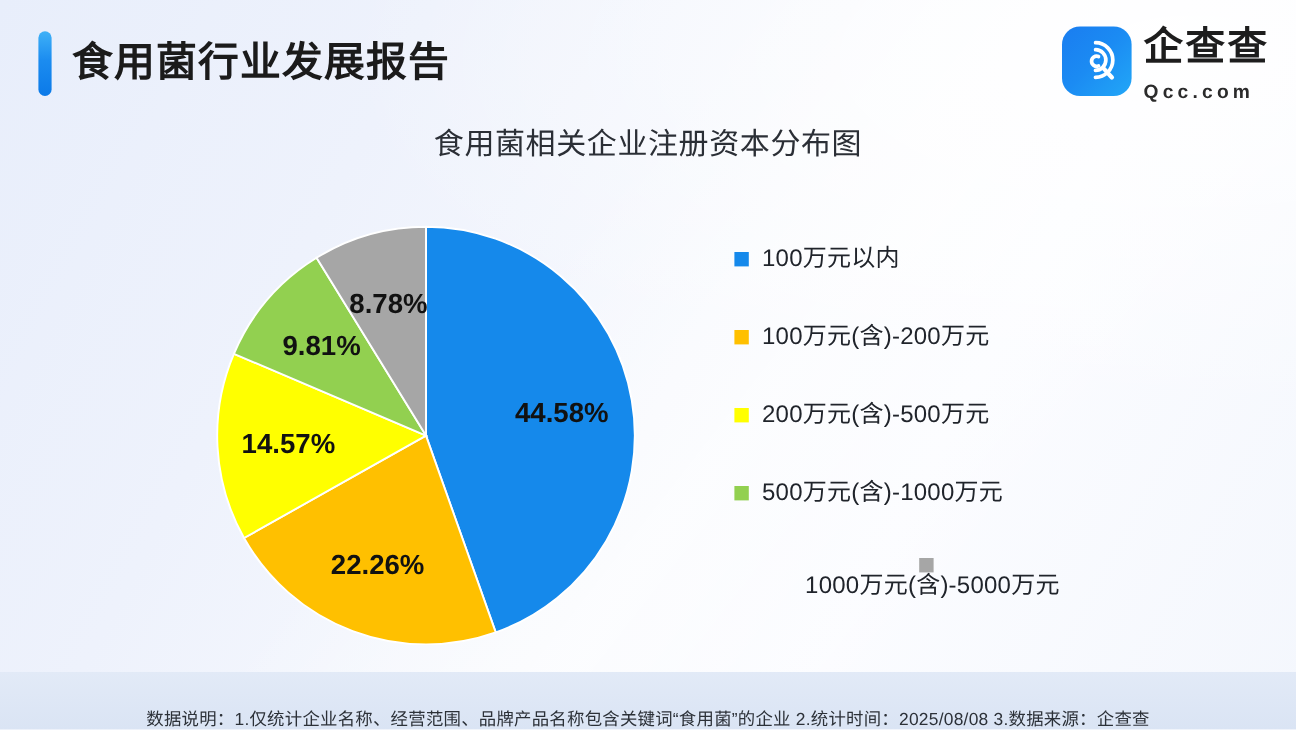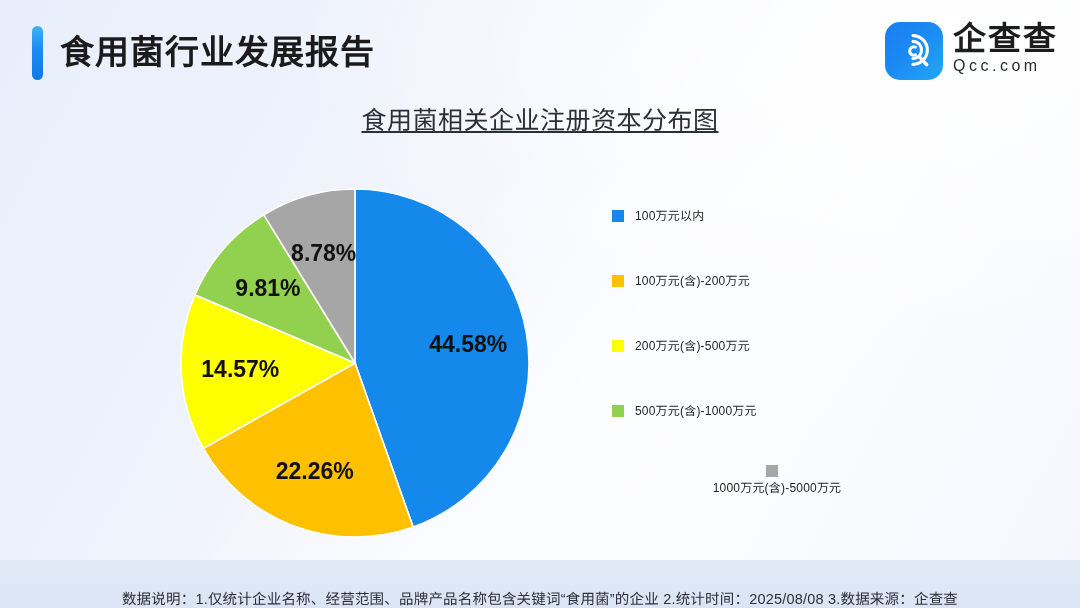--- a/index.html
+++ b/index.html
@@ -89,38 +89,38 @@
   #brand-name-cn {
     font-size: 33px;
     font-weight: bold;
     color: #1d1d1d;
     letter-spacing: 2px;
     line-height: 34px;
     white-space: nowrap;
   }
   #brand-name-en {
     font-size: 16px;
-    font-weight: normal;
+    font-weight: bold;
     color: #2b2b2b;
     letter-spacing: 3.5px;
     line-height: 20px;
     white-space: nowrap;
+    margin-top: 12px;
   }
 
   
   #chart-title {
     position: absolute;
     left: 0; top: 100px;
     width: 1080px;
     text-align: center;
     font-size: 25px;
     color: #2b2f36;
     line-height: 40px;
     letter-spacing: 0.5px;
-    text-decoration: underline;
   }
 
   
   #chart-area {
     position: absolute;
     left: 0; top: 160px;
     width: 1080px;
     height: 380px;
   }
 
@@ -150,21 +150,21 @@
     height: 22px;
     margin-bottom: 43px;
   }
   .legend-row:last-child { margin-bottom: 0; flex-direction: column; }
   .legend-swatch {
     width: 12px; height: 12px;
     flex: 0 0 12px;
     margin-right: 11px;
   }
   .legend-label {
-    font-size: 12px;
+    font-size: 20px;
     color: #20242b;
     line-height: 22px;
     white-space: nowrap;
     letter-spacing: 0.2px;
     text-align: right;
   }
 
   
   #footer {
     position: absolute;

